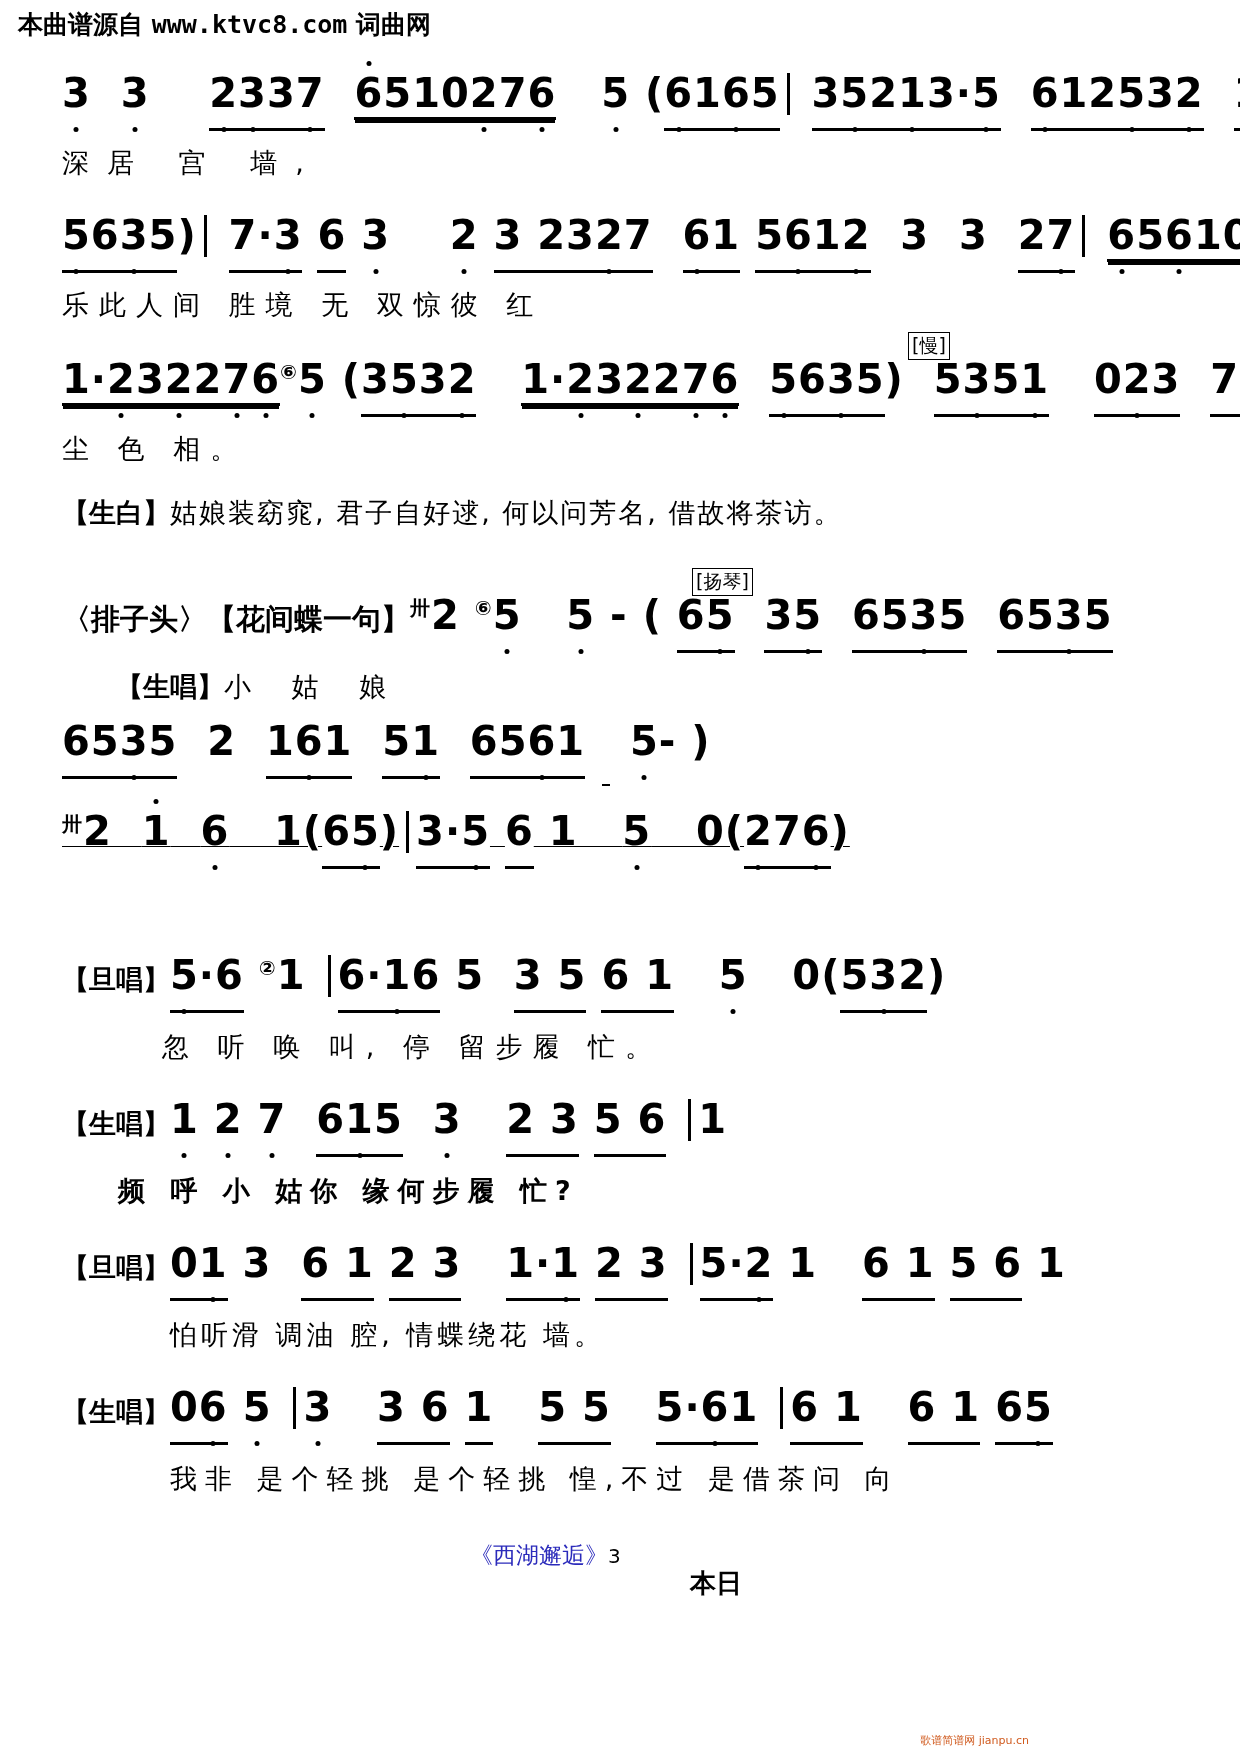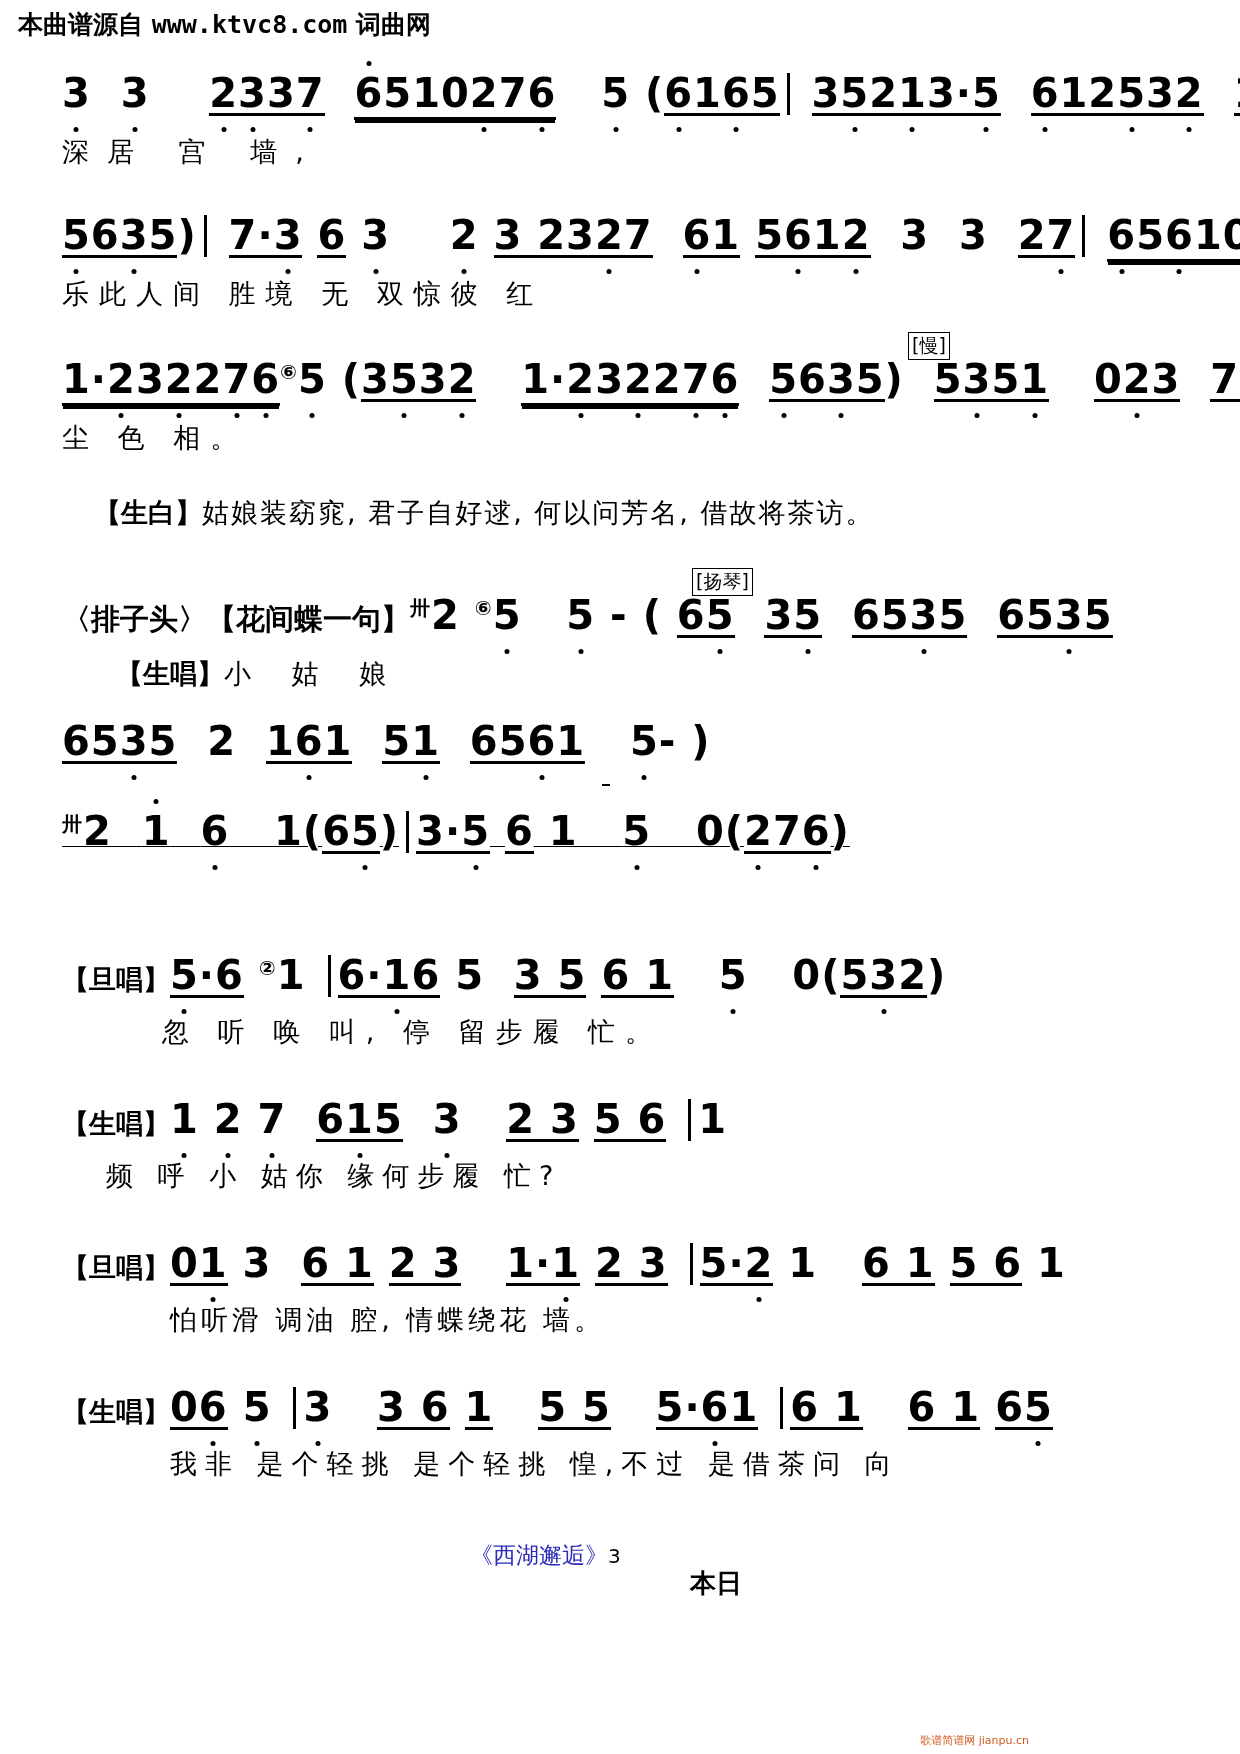--- a/index.html
+++ b/index.html
@@ -45,21 +45,21 @@
   .small-tag{
     font-family:"DejaVu Sans", sans-serif;
     font-size:19px;
     border:1.5px solid #000;
     padding:0 3px;
     white-space:nowrap;
   }
   .bar{display:inline-block;width:3px;height:42px;background:#000;vertical-align:-8px;margin:0 7px;}
 
   
-  .u1{border-bottom:3px solid #000;padding-bottom:1px;display:inline-block;line-height:0.95;}
+  .u1{border-bottom:3px solid #000;padding-bottom:16px;display:inline-block;line-height:0.95;}
   .u2{border-bottom:3px solid #000;padding-bottom:5px;display:inline-block;line-height:0.95;
       box-shadow:0 4px 0 -1px #000;}
   .dotU{position:relative;}
   .dotU::after{content:"";position:absolute;left:50%;top:-9px;width:5px;height:5px;border-radius:50%;background:#000;transform:translateX(-50%);}
   .dotD{position:relative;}
   .dotD::after{content:"";position:absolute;left:50%;bottom:-16px;width:5px;height:5px;border-radius:50%;background:#000;transform:translateX(-50%);}
 
   .footer-title{
     position:absolute;
     font-family:"DejaVu Sans", sans-serif;
@@ -123,21 +123,21 @@
       <span class="u2">1·<span class="dotD">2</span>3<span class="dotD">2</span>2<span class="dotD">7</span><span class="dotD">6</span></span>&nbsp;
       <span class="u1"><span class="dotD">5</span>6<span class="dotD">3</span>5</span>)&nbsp;
       <span class="u1">5<span class="dotD">3</span>5<span class="dotD">1</span></span>&nbsp;&nbsp;
       <span class="u1">0<span class="dotD">2</span>3</span>&nbsp;
       <span class="u1">7<span class="dotD">1</span>75</span>
       12
     </div>
     <div class="lyr" style="margin-top:14px;letter-spacing:10px;">尘                        色              相。</div>
   </div>
 
-  <div class="row" style="left:62px;top:495px;margin-left:32px;">
+  <div class="row" style="left:62px;top:495px;">
     <span class="lbl">【生白】</span><span class="lyr">姑娘装窈窕, 君子自好逑, 何以问芳名, 借故将茶访。</span>
   </div>
 
   <div class="row" style="left:62px;top:592px;">
     <div class="small-tag" style="position:absolute;left:630px;top:-24px;">[扬琴]</div>
     <span class="lbl" style="font-size:29px;">〈排子头〉【花间蝶一句】</span><span class="notes"><span class="sup">卅</span>2&nbsp;<span class="sup">⑥</span><span class="dotD">5</span>&nbsp;&nbsp;&nbsp;<span class="dotD">5</span>&nbsp;-&nbsp;(&nbsp;<span class="u1">6<span class="dotD">5</span></span>&nbsp;&nbsp;<span class="u1">3<span class="dotD">5</span></span>&nbsp;&nbsp;<span class="u1">65<span class="dotD">3</span>5</span>&nbsp;&nbsp;<span class="u1">65<span class="dotD">3</span>5</span></span>
     <div style="margin-top:16px;margin-left:54px;">
       <span class="lbl">【生唱】</span><span class="lyr" style="letter-spacing:16px;">小 姑 娘</span>
     </div>
   </div>
@@ -154,21 +154,21 @@
     <div class="lyr" style="margin-top:16px;margin-left:300px;letter-spacing:12px;"></div>
   </div>
 
   <div class="row" style="left:62px;top:952px;">
     <span class="lbl">【旦唱】</span><span class="notes"><span class="u1"><span class="dotD">5</span>·6</span>&nbsp;<span class="sup">②</span>1&nbsp;<span class="bar"></span><span class="u1">6·<span class="dotD">1</span>6</span>&nbsp;5&nbsp;&nbsp;<span class="u1">3&nbsp;5</span>&nbsp;<span class="u1">6&nbsp;1</span>&nbsp;&nbsp;&nbsp;<span class="dotD">5</span>&nbsp;&nbsp;&nbsp;0(<span class="u1">5<span class="dotD">3</span>2</span>)</span>
     <div class="lyr" style="margin-top:16px;margin-left:100px;letter-spacing:10px;">忽 听 唤 叫,    停 留步履 忙。</div>
   </div>
 
   <div class="row" style="left:62px;top:1096px;">
     <span class="lbl">【生唱】</span><span class="notes"><span class="dotD">1</span>&nbsp;<span class="dotD">2</span>&nbsp;<span class="dotD">7</span>&nbsp;&nbsp;<span class="u1">6<span class="dotD">1</span>5</span>&nbsp;&nbsp;<span class="dotD">3</span>&nbsp;&nbsp;&nbsp;<span class="u1">2&nbsp;3</span>&nbsp;<span class="u1">5&nbsp;6</span>&nbsp;<span class="bar"></span>1</span>
-    <div class="lyr" style="margin-top:16px;margin-left:44px;letter-spacing:8px;">频  呼 小  姑你 缘何步履 忙?</div>
+    <div class="lyr" style="margin-top:16px;margin-left:56px;letter-spacing:8px;font-weight:bold;">频  呼 小  姑你 缘何步履 忙?</div>
   </div>
 
   <div class="row" style="left:62px;top:1240px;">
     <span class="lbl">【旦唱】</span><span class="notes"><span class="u1">0<span class="dotD">1</span></span>&nbsp;3&nbsp;&nbsp;<span class="u1">6&nbsp;1</span>&nbsp;<span class="u1">2&nbsp;3</span>&nbsp;&nbsp;&nbsp;<span class="u1">1·<span class="dotD">1</span></span>&nbsp;<span class="u1">2&nbsp;3</span>&nbsp;<span class="bar"></span><span class="u1">5·<span class="dotD">2</span></span>&nbsp;1&nbsp;&nbsp;&nbsp;<span class="u1">6&nbsp;1</span>&nbsp;<span class="u1">5&nbsp;6</span>&nbsp;1</span>
     <div class="lyr" style="margin-top:16px;margin-left:108px;letter-spacing:4px;">怕听滑 调油 腔, 情蝶绕花 墙。</div>
   </div>
 
   <div class="row" style="left:62px;top:1384px;">
     <span class="lbl">【生唱】</span><span class="notes"><span class="u1">0<span class="dotD">6</span></span>&nbsp;<span class="dotD">5</span>&nbsp;<span class="bar"></span><span class="dotD">3</span>&nbsp;&nbsp;&nbsp;<span class="u1">3&nbsp;6</span>&nbsp;<span class="u1">1</span>&nbsp;&nbsp;&nbsp;<span class="u1">5&nbsp;5</span>&nbsp;&nbsp;&nbsp;<span class="u1">5·<span class="dotD">6</span>1</span>&nbsp;<span class="bar"></span><span class="u1">6&nbsp;1</span>&nbsp;&nbsp;&nbsp;<span class="u1">6&nbsp;1</span>&nbsp;<span class="u1">6<span class="dotD">5</span></span></span>
     <div class="lyr" style="margin-top:16px;margin-left:108px;letter-spacing:8px;">我非 是个轻挑 是个轻挑 惶,不过 是借茶问 向</div>

